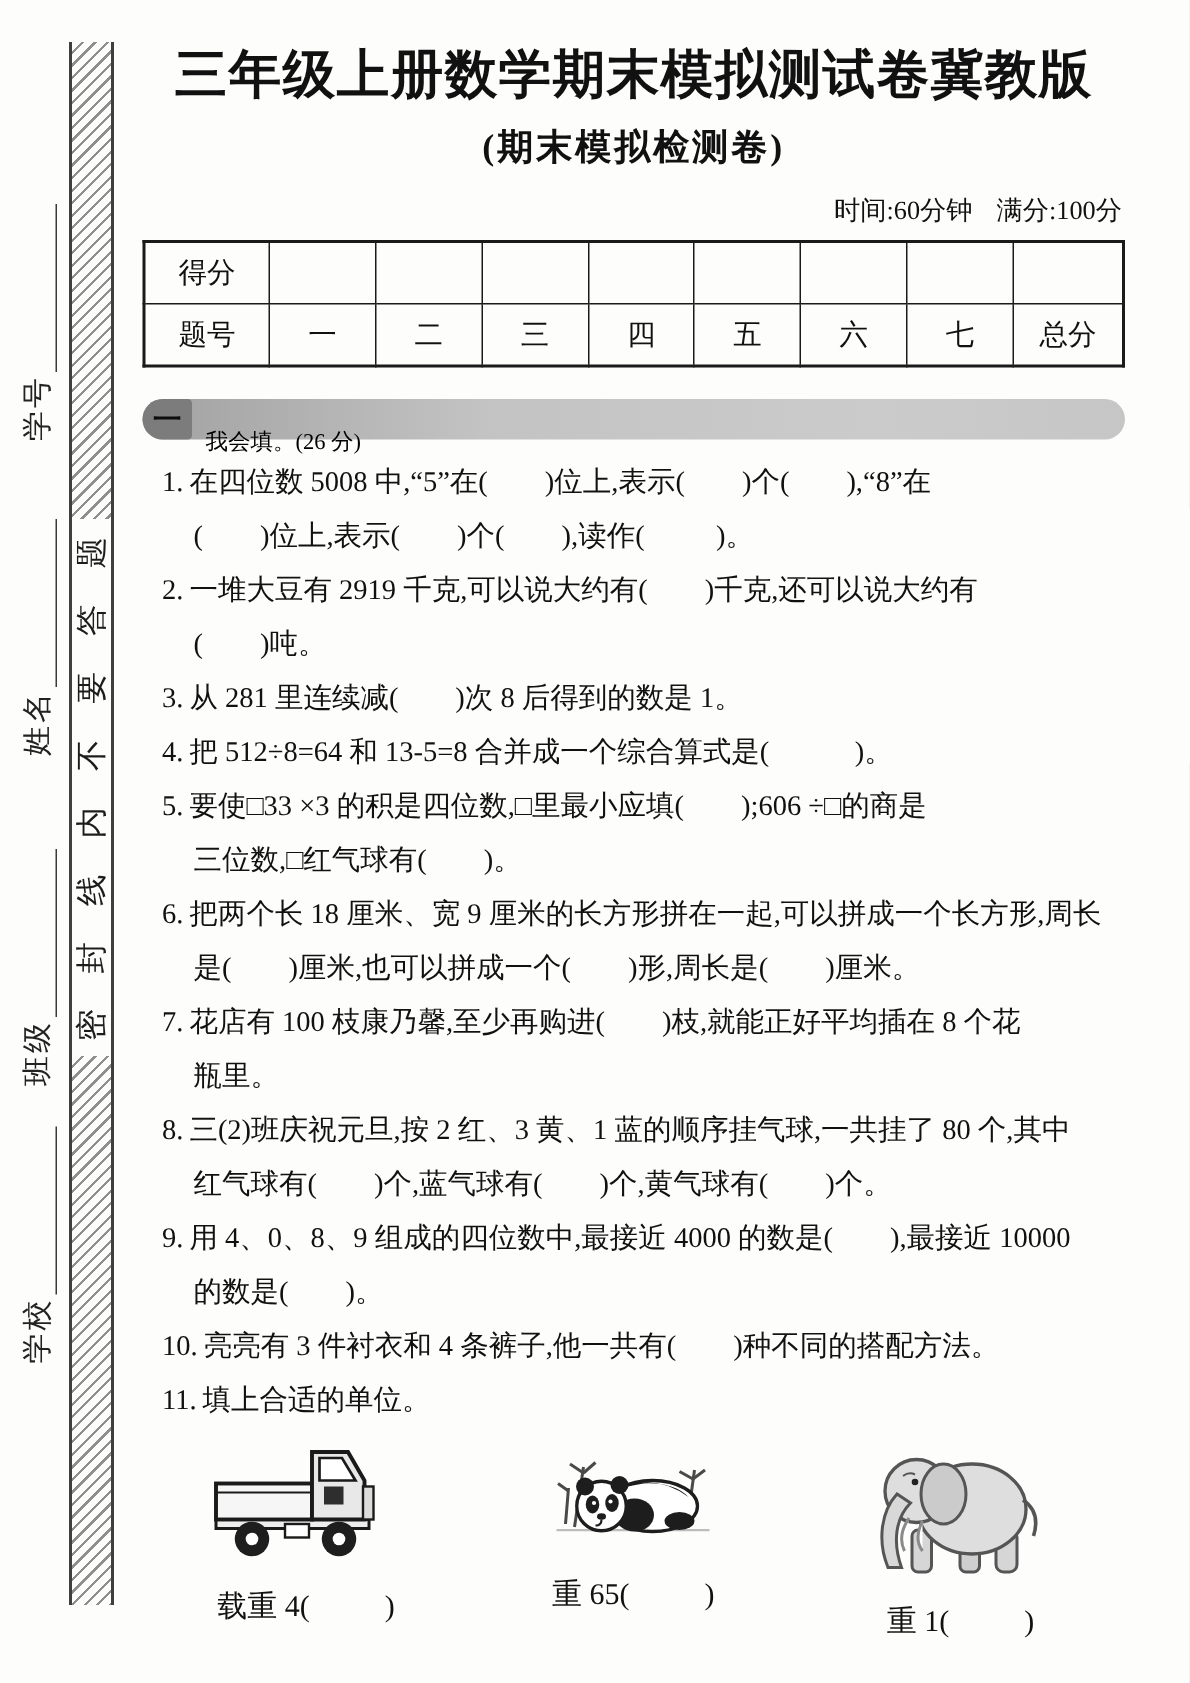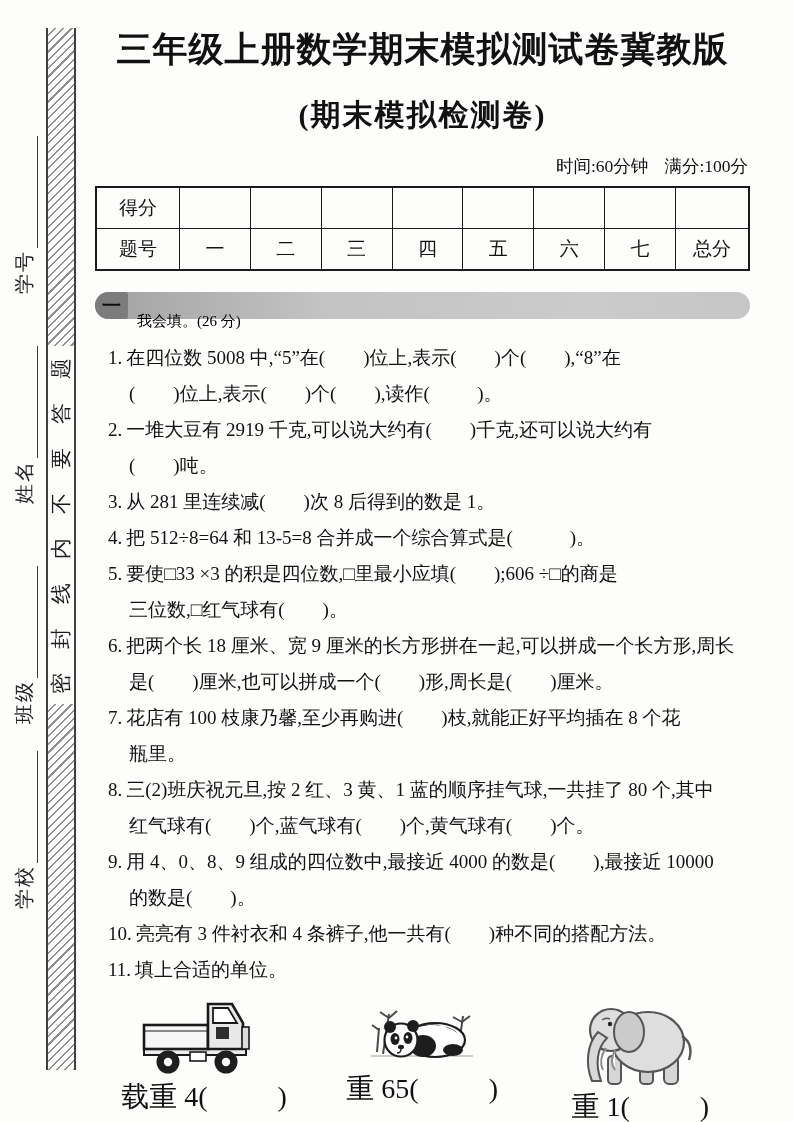--- a/index.html
+++ b/index.html
@@ -30,21 +30,21 @@
     position:absolute; left:-54px; width:158px; height:26px;
     transform:rotate(-90deg); display:flex; align-items:flex-end;
   }
   .field .flabel { font-size:20px; color:#222; letter-spacing:2px; white-space:nowrap; }
   .field .fline { flex:1; border-bottom:1.6px solid #3a3a3a; margin-left:2px; height:22px; }
   .f1 { top:202px; } .f2 { top:412px; } .f3 { top:632px; } .f4 { top:817px; }
 
   
   .main { position:absolute; left:95px; top:24px; width:655px; }
   .title { margin:0; text-align:center; font-size:35px; line-height:52px; font-weight:bold; letter-spacing:1px; }
-  .subtitle { margin:16px; text-align:center; font-size:30px; line-height:46px; font-weight:bold; letter-spacing:2px; }
+  .subtitle { margin:0; text-align:center; font-size:24px; line-height:46px; font-weight:bold; letter-spacing:2px; }
   .meta { margin-top:6px; display:flex; justify-content:flex-end; gap:16px; font-size:17.5px; line-height:24px; padding-right:2px; }
 
   table.score {
     margin-top:8px; width:100%; border-collapse:collapse; table-layout:fixed;
     border:2.5px solid #1a1a1a;
   }
   table.score td {
     border:1.6px solid #1a1a1a; height:40px; text-align:center;
     font-size:19px; padding:0;
   }
@@ -55,29 +55,29 @@
     background:linear-gradient(90deg,#a2a2a2,#c3c3c3 35%,#cbcbcb 75%,#c6c6c6);
   }
   .section-tab {
     position:absolute; left:0; top:0; width:33px; height:27px;
     background:#7c7c7c; border-radius:14px 3px 3px 14px;
     display:flex; align-items:center; justify-content:center;
     font-size:19px; font-weight:bold; color:#0d0d0d;
   }
   .section-title { position:absolute; left:42px; top:16px; line-height:27px; font-size:15px; font-weight:normal; color:#000; }
 
-  .questions { margin-top:21px;font-family:Liberation Serif, serif; }
+  .questions { margin-top:11px;font-family:Liberation Serif, serif; }
   .q { line-height:36px; font-size:19px; padding-left:13px; white-space:pre; }
   .q .qn { margin-right:4px; }
   .q.cont { padding-left:34px; }
 
   .figs { margin-top:6px; display:flex; }
   .figs figure { margin:0; width:33.3%; display:flex; flex-direction:column; align-items:center; }
   .figs svg { display:block; }
-  .figs figcaption { font-size:28px; line-height:30px; margin-top:2px; white-space:pre; }
+  .figs figcaption { font-size:20px; line-height:30px; margin-top:12px; white-space:pre; }
 </style>
 </head>
 <body>
 
 <div class="page">
 
   <div class="field f1">
     <span class="flabel">学号</span>
     <span class="fline"></span>
   </div>

